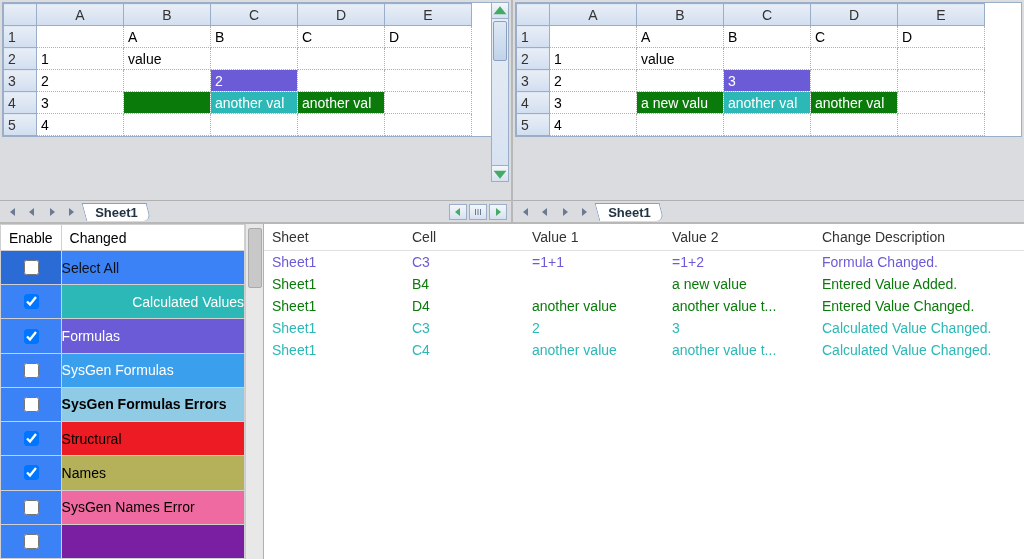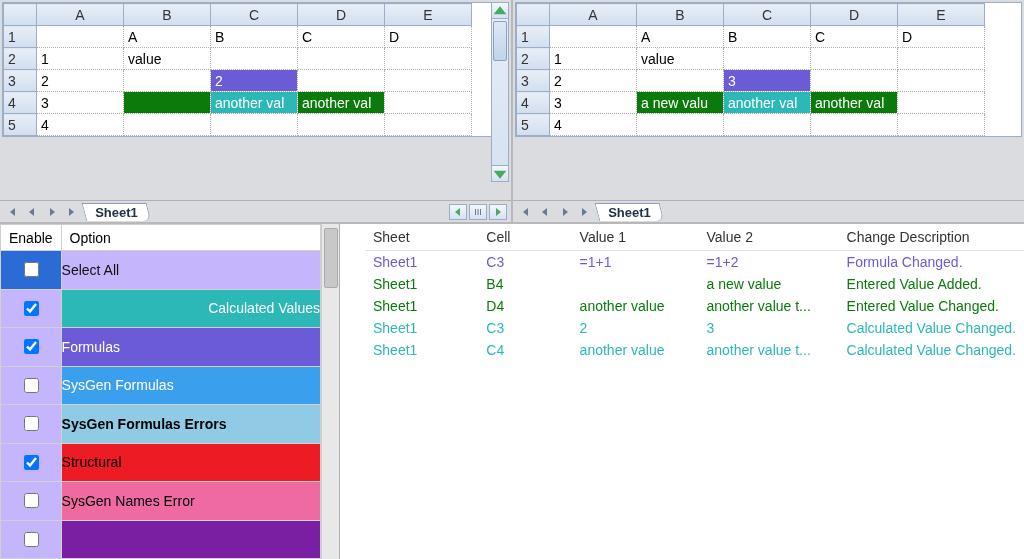--- a/index.html
+++ b/index.html
@@ -66,33 +66,33 @@
   .sq { width:18px; height:16px; border:1px solid #9aafc7; background: linear-gradient(#f4f7fb,#d6e1f0); display:flex; align-items:center; justify-content:center; cursor:pointer; }
   .sq svg { width:10px; height:10px; }
 
   .vbar { position:absolute; right:2px; top:2px; width:18px; height:180px; background: linear-gradient(#e8eef6,#d6e1f0); border:1px solid #9aafc7; display:flex; flex-direction:column; align-items:center; }
   .vbar .arrow { width:100%; height:16px; display:flex; align-items:center; justify-content:center; background: linear-gradient(#f4f7fb,#d6e1f0); border-bottom:1px solid #9aafc7; }
   .vbar .arrow.bot { border-bottom:none; border-top:1px solid #9aafc7; margin-top:auto; }
   .vbar .thumb { width:14px; height:40px; margin-top:2px; background: linear-gradient(#dfe8f4,#c1d3ea); border:1px solid #8aa0c0; border-radius:2px; }
 
   
   .bottom { display:flex; height: calc(559px - 222px); border-top: 2px solid #b8b8b8; }
-  .options-pane { width: 340px; background:#c4b5fd; border-right:1px solid #b0b0b0; position:relative; display:flex; }
+  .options-pane { width: 264px; background:#3b82f6; border-right:1px solid #b0b0b0; position:relative; display:flex; }
   .options-scroll { width: 18px; background:#e8e8e8; border-left:1px solid #ccc; display:flex; flex-direction:column; align-items:center; }
   .options-scroll .thumb2 { width:14px; height:60px; background:#c8c8c8; border:1px solid #aaa; margin-top:4px; border-radius:2px; }
 
   .options-table { width: calc(100% - 18px); border-collapse: collapse; font-size: 14px; }
   .options-table th { text-align:left; font-weight:normal; padding:4px 8px; border:1px solid #d0d0d0; background:#fff; height:26px; }
   .options-table td { padding:0; border:1px solid #d0d0d0; height:26px; vertical-align:middle; }
   .opt-chk-cell { width:54px; text-align:center; }
   .opt-label { padding-left:8px; color:#111; }
   .opt-row.select-all .opt-chk-cell { background:#2a6bd6; }
   .opt-row input[type=checkbox] { width:15px; height:15px; }
 
-  .changes-pane { flex:1; background:#fff; overflow:auto;padding-left:25px; }
+  .changes-pane { flex:1; background:#fff; overflow:auto; }
   .changes-table { width:100%; border-collapse: collapse; font-size: 14px; }
   .changes-table th { text-align:left; font-weight:normal; padding:4px 8px; border-bottom:1px solid #e0e0e0; color:#333; height:26px; }
   .changes-table td { padding:3px 8px; font-size:14px; white-space:nowrap; }
 
   .c-formula { color:#6b5bd6; }
   .c-green   { color:#0a7b0a; }
   .c-calc    { color:#2bb8b6; }
 
   .bg-entered   { background:#0a7b0a; color:#fff; }
   .bg-calc      { background:#2bb8b6; color:#fff;text-align:right; }
@@ -305,21 +305,21 @@
   </div>
 </div>
 
 <div class="bottom">
 
   <div class="options-pane">
     <table class="options-table">
       <thead>
         <tr>
           <th>Enable</th>
-          <th>Option</th>
+          <th>Changed</th>
         </tr>
       </thead>
       <tbody id="options-body">
           <tr class="opt-row select-all">
             <td class="opt-chk-cell"><input type="checkbox" style=""></td>
             <td class="opt-label ">Select All</td>
           </tr>
           <tr class="opt-row">
             <td class="opt-chk-cell"><input type="checkbox" checked="" style=""></td>
             <td class="opt-label bg-calc">Calculated Values</td>
@@ -332,20 +332,24 @@
             <td class="opt-chk-cell"><input type="checkbox" style=""></td>
             <td class="opt-label bg-sysgenf">SysGen Formulas</td>
           </tr>
           <tr class="opt-row">
             <td class="opt-chk-cell"><input type="checkbox" style=""></td>
             <td class="opt-label bg-sysgenfe">SysGen Formulas Errors</td>
           </tr>
           <tr class="opt-row">
             <td class="opt-chk-cell"><input type="checkbox" checked="" style=""></td>
             <td class="opt-label bg-struct">Structural</td>
+          </tr>
+          <tr class="opt-row">
+            <td class="opt-chk-cell"><input type="checkbox" checked="" style=""></td>
+            <td class="opt-label bg-names">Names</td>
           </tr>
           <tr class="opt-row">
             <td class="opt-chk-cell"><input type="checkbox" style=""></td>
             <td class="opt-label bg-sysgenne">SysGen Names Error</td>
           </tr>
           <tr class="opt-row">
             <td class="opt-chk-cell"><input type="checkbox" style=""></td>
             <td class="opt-label bg-purple"></td>
           </tr>
         </tbody>

